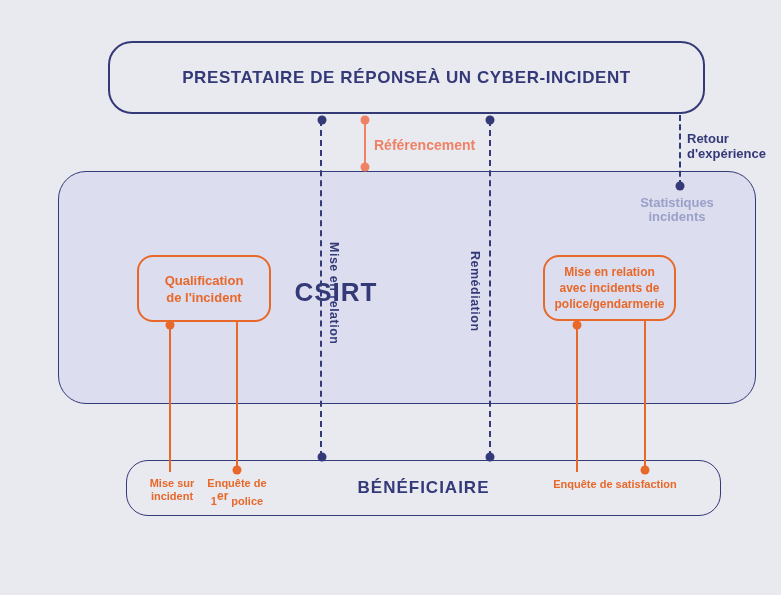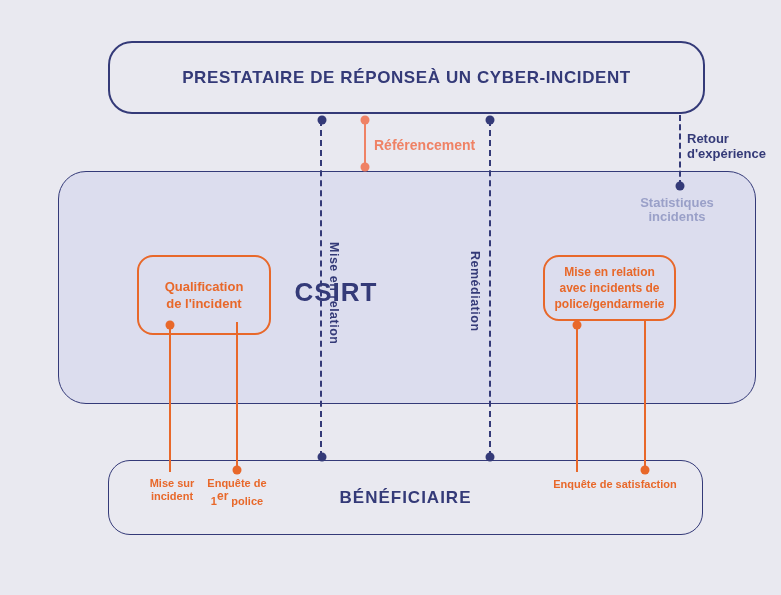--- a/index.html
+++ b/index.html
@@ -27,30 +27,30 @@
     left:108px;top:41px;width:597px;height:73px;
     border-width:2px;border-radius:24px;
     display:flex;flex-direction:row;justify-content:center;align-items:center;
   }
   .csirt-box{
     left:58px;top:171px;width:698px;height:233px;
     border-width:1.5px;border-radius:28px;
     background:var(--csirt-fill);
   }
   .bottom-box{
-    left:108px;top:460px;width:595px;height:75px;
+    left:126px;top:460px;width:595px;height:56px;
     border-width:1.5px;border-radius:22px;
     display:flex;justify-content:center;align-items:center;
   }
   .sub-box{
     position:absolute;border:2px solid var(--orange);border-radius:16px;
     display:flex;flex-direction:column;justify-content:center;align-items:center;
     color:var(--orange);text-align:center;
   }
-  .sub-box.qualification{left:137px;top:255px;width:134px;height:80px;font-size:13px;line-height:17px;}
+  .sub-box.qualification{left:137px;top:255px;width:134px;height:67px;font-size:13px;line-height:17px;}
   .sub-box.police{left:543px;top:255px;width:133px;height:66px;font-size:12px;line-height:16px;}
   .box-title{font-size:17px;line-height:20px;letter-spacing:.6px;text-align:center;color:var(--navy);}
   .beneficiaire-title{font-size:17px;letter-spacing:1px;color:var(--navy);}
   .csirt-title{
     position:absolute;left:58px;top:258px;width:556px;
     text-align:center;font-size:26px;letter-spacing:1px;color:var(--navy);margin-top:19px;
   }
   .dashed-line{position:absolute;width:0;border-left:2px dashed var(--navy);}
   .solid-line{position:absolute;width:2px;}
   .solid-line.salmon{background:var(--salmon);}

